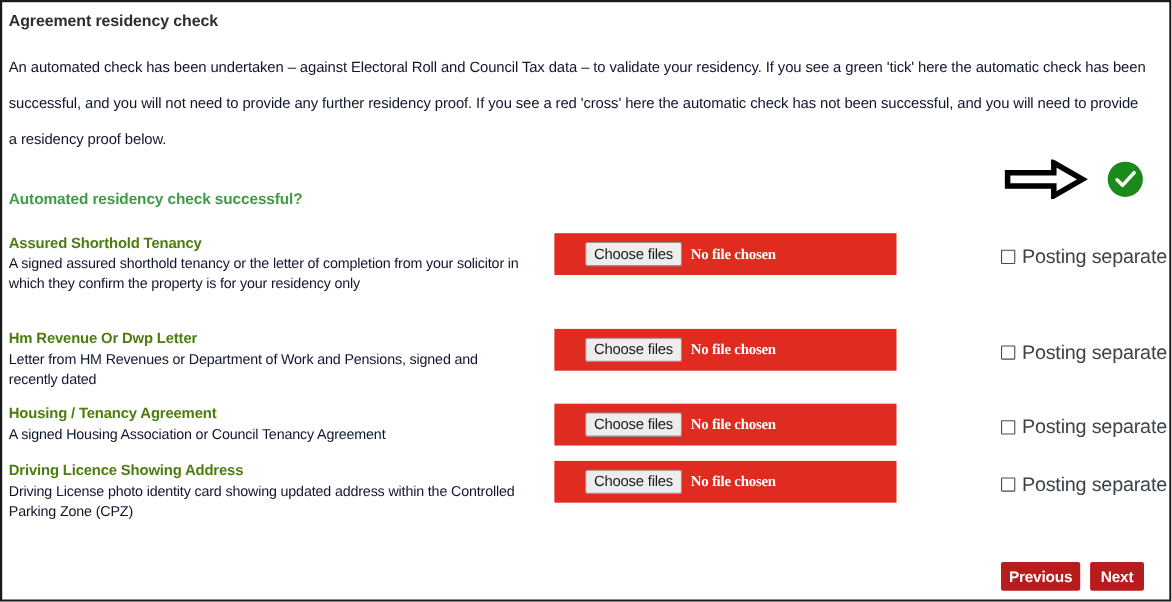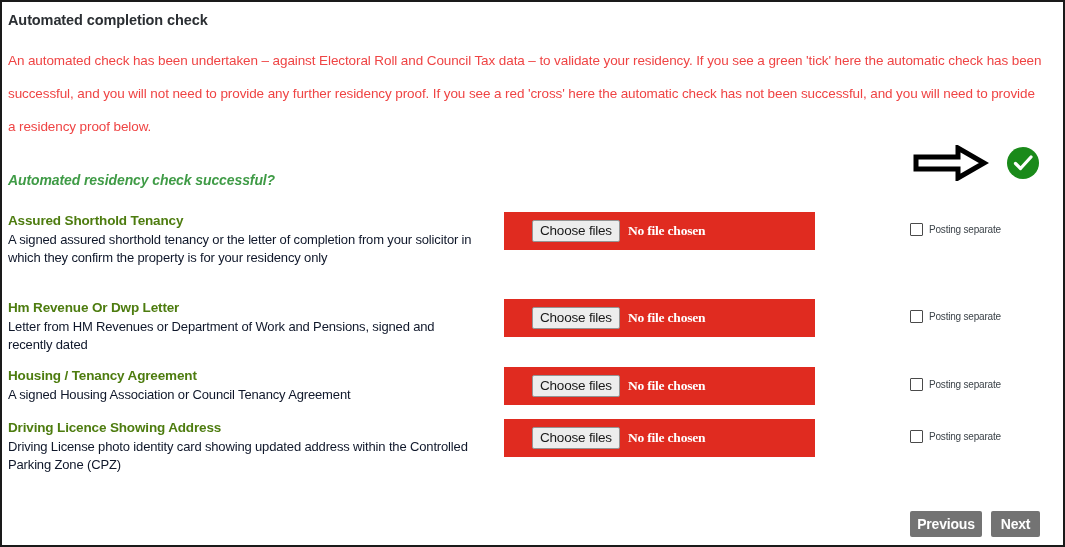--- a/index.html
+++ b/index.html
@@ -37,32 +37,31 @@
     color: #2b2f33;
     letter-spacing: -0.1px;
     white-space: nowrap;
   }
   .intro {
     position: absolute;
     left: 6px;
     top: 42px;
     width: 1035px;
     font-size: 13.5px;
-    color: #ef4444;
+    color: #0f172a;
     line-height: 33px;
     letter-spacing: -0.1px;
   }
 
   
   .status-question {
     position: absolute;
     left: 6px;
     top: 170px;
     font-size: 14px;
-    font-style: italic;
     font-weight: 600;
     color: #3f9b46;
     letter-spacing: -0.1px;
     white-space: nowrap;
   }
   .pointer-arrow {
     position: absolute;
     left: 908px;
     top: 143px;
     width: 80px;
@@ -151,31 +150,31 @@
     width: 13px;
     height: 13px;
     border: 1px solid #4a4a4a;
     background: #ffffff;
     box-sizing: border-box;
     border-radius: 1px;
     cursor: pointer;
     flex: none;
   }
   .cb-label {
-    font-size: 10px;
+    font-size: 18px;
     color: #3c4349;
     letter-spacing: -0.2px;
     margin-left: 6px;
     white-space: nowrap;
   }
 
   
   .nav-btn {
     position: absolute;
-    background: #737373;
+    background: #b91c1c;
     color: #ffffff;
     font-family: "Liberation Sans", sans-serif;
     font-size: 14px;
     font-weight: bold;
     letter-spacing: -0.2px;
     border: none;
     border-radius: 2px;
     padding: 0;
     height: 26px;
     line-height: 26px;
@@ -184,21 +183,21 @@
   }
   #btn-prev { left: 908px; top: 509px; width: 72px; }
   #btn-next { left: 989px; top: 509px; width: 49px; }
 </style>
 </head>
 <body>
 
 <div id="page">
   <div class="inner">
 
-    <div class="section-title">Automated completion check</div>
+    <div class="section-title">Agreement residency check</div>
 
     <div class="intro">An automated check has been undertaken – against Electoral Roll and Council Tax data – to validate your residency. If you see a green 'tick' here the automatic check has been successful, and you will not need to provide any further residency proof. If you see a red 'cross' here the automatic check has not been successful, and you will need to provide a residency proof below.</div>
 
     <div class="status-question">Automated residency check successful?</div>
 
     <div class="pointer-arrow">
       <svg viewBox="0 0 80 36" width="80" height="36" aria-hidden="true">
         <path d="M6 12 L48 12 L48 3 L74 18 L48 33 L48 24 L6 24 Z" fill="#ffffff" stroke="#000000" stroke-width="5" stroke-linejoin="miter"></path>
       </svg>
     </div>

